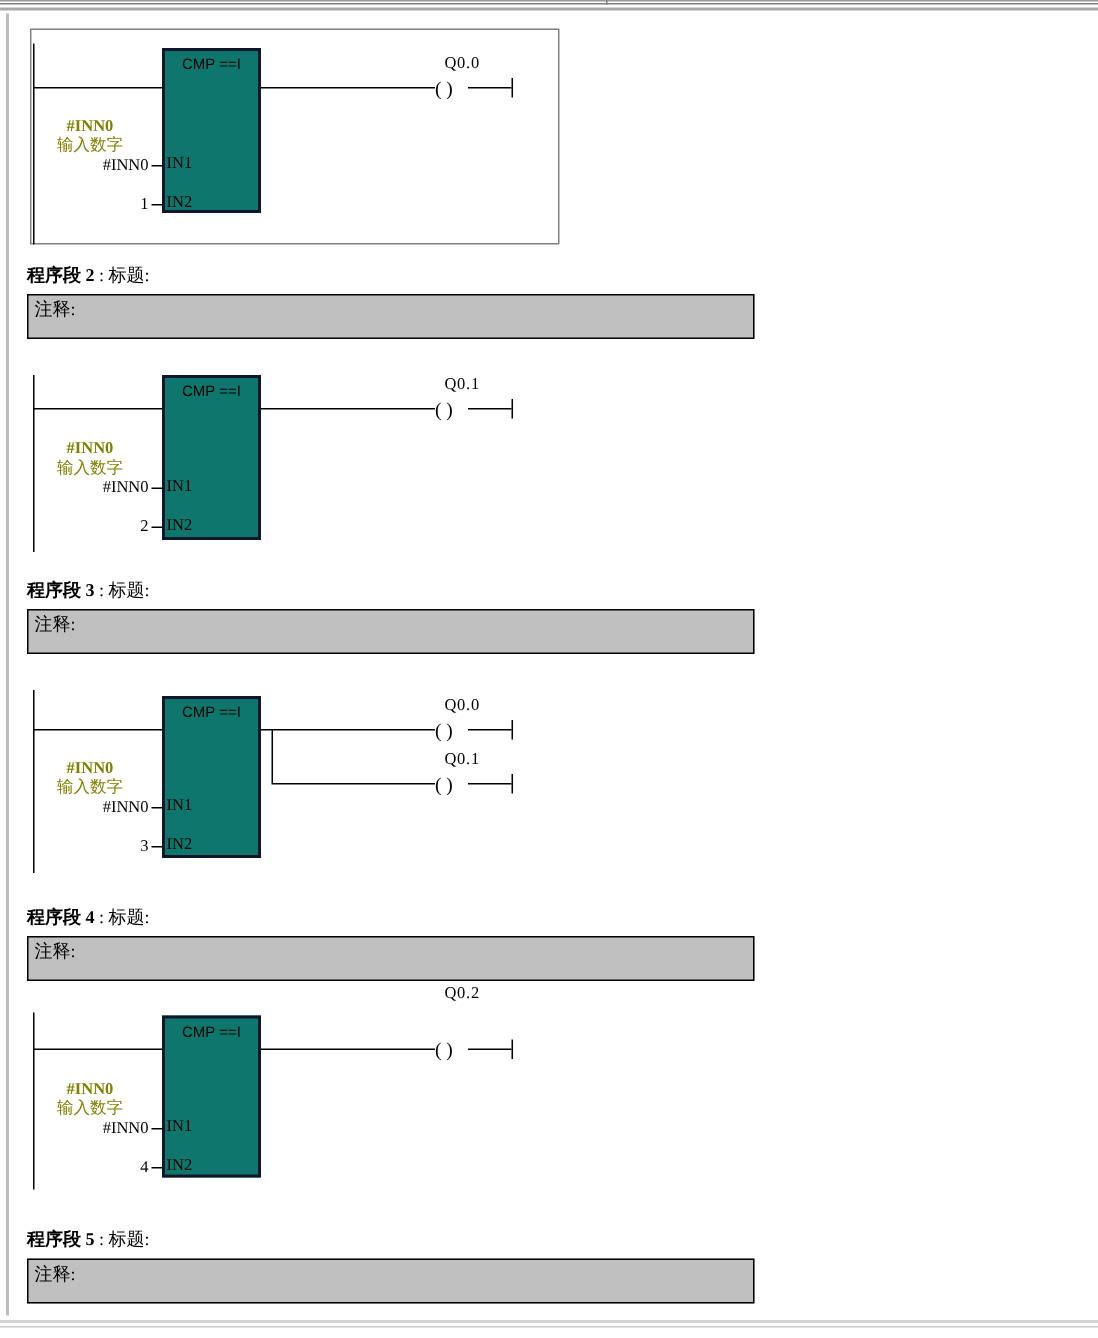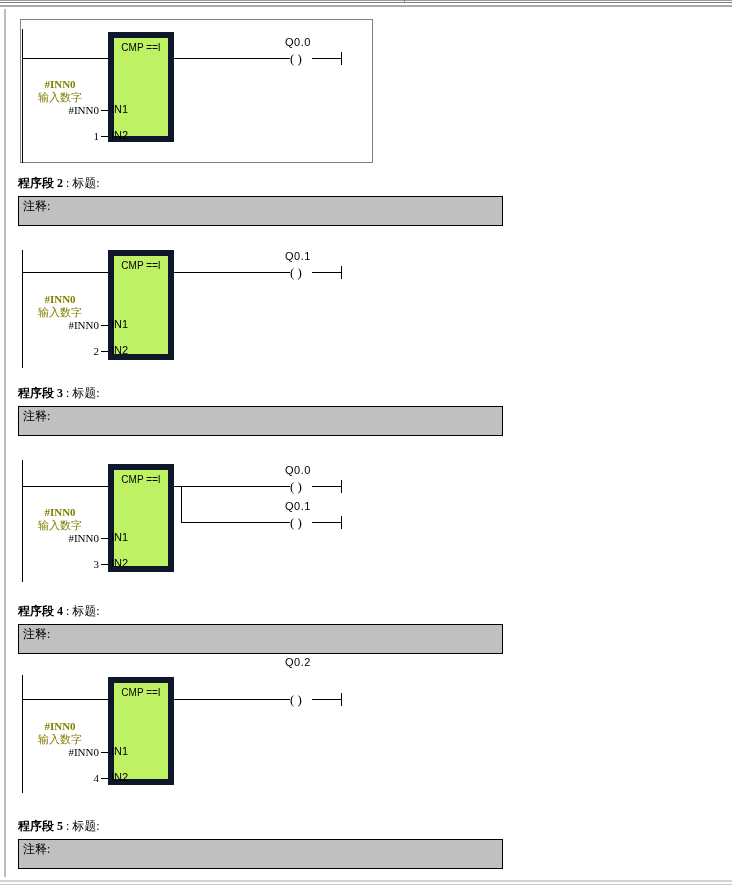--- a/index.html
+++ b/index.html
@@ -49,36 +49,36 @@
     font-family:"Liberation Serif",serif;
     font-size:12px;color:#000000;white-space:nowrap;
   }
 
   
   .rung{position:absolute;}
   .rung-box{position:absolute;border:1px solid #808080;box-sizing:border-box;}
 
   .cmp-box{
     position:absolute;
-    border:6px solid #0f172a;
+    border:2px solid #0f172a;
     box-sizing:border-box;
-    background:#bef264;
+    background:#0f766e;
   }
   .cmp-label{
     position:absolute;
     width:100%;
     text-align:center;
     font-family:"Liberation Sans",sans-serif;
     font-size:10px;
     color:#000000;
     white-space:nowrap;
   }
   .pin-label{
     position:absolute;
-    font-family:Liberation Sans, sans-serif;
+    font-family:Liberation Serif, serif;
     font-size:11px;
     color:#000000;
     white-space:nowrap;
   }
   .operand{
     position:absolute;
     font-family:"Liberation Serif",serif;
     font-size:11px;
     color:#000000;
     white-space:nowrap;
@@ -91,25 +91,25 @@
     color:#808000;
     white-space:nowrap;
     text-align:center;
     line-height:13px;
   }
   .sym-comment .l1{font-weight:bold;display:block;}
   .sym-comment .l2{display:block;}
 
   .coil-addr{
     position:absolute;
-    font-family:Liberation Sans, sans-serif;
-    font-size:11px;
-    color:#000000;
-    white-space:nowrap;
-    text-align:center;
+    font-family:Liberation Serif, serif;
+    font-size:11px;
+    color:#000000;
+    white-space:nowrap;
+    text-align:right;
     letter-spacing:0.5px;
   }
   .coil-glyph{
     position:absolute;
     font-family:"Liberation Serif",serif;
     font-size:13px;
     color:#000000;
     white-space:nowrap;
     line-height:1;
   }

